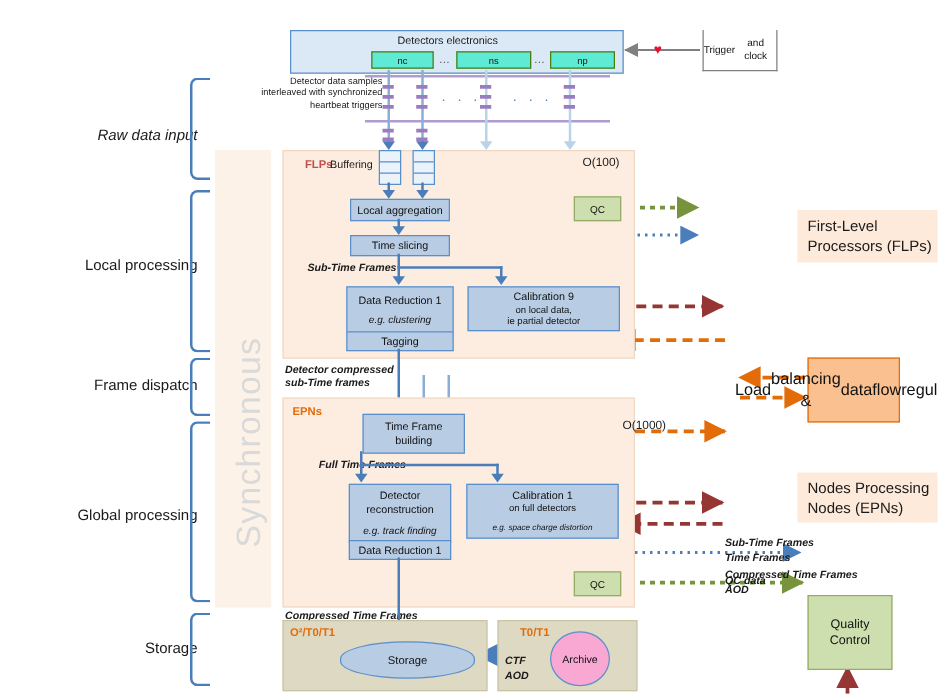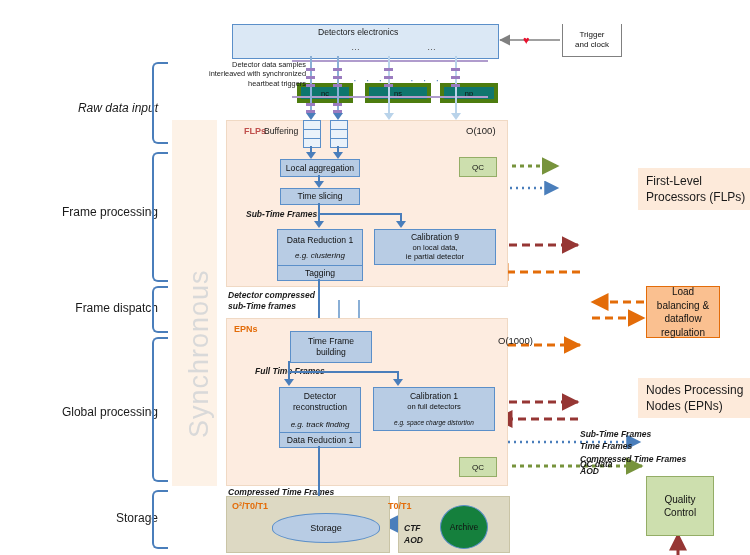--- a/index.html
+++ b/index.html
@@ -39,30 +39,30 @@
              justify-content:center;text-align:center;line-height:1.35;}
   .legendbox{position:absolute;background:#fdeada;font-size:12px;color:#1a1a1a;
              display:flex;align-items:center;padding-left:8px;line-height:1.35;}
   .qcbig{position:absolute;background:#cddfae;border:1px solid #94ad66;
          font-size:10px;color:#111;display:flex;align-items:center;
          justify-content:center;text-align:center;line-height:1.35;}
   .greybox{position:absolute;background:#ffffff;border:1px solid #808080;
            border-top:none;font-size:8px;color:#111;display:flex;
            align-items:center;justify-content:center;text-align:center;line-height:1.3;}
   .detbox{position:absolute;background:#dbe8f5;border:1px solid #5b8fc9;}
-  .detsub{position:absolute;background:#0f766e;border:4px solid #4d7c0f;
-          font-size:7.5px;color:#111;display:flex;align-items:center;justify-content:center;margin-top:42px;}
+  .detsub{position:absolute;background:#5eead4;border:1px solid #4d7c0f;
+          font-size:7.5px;color:#111;display:flex;align-items:center;justify-content:center;}
   .buf{position:absolute;background:#eaf2fa;border:1px solid #5b8fc9;}
   .buf i{position:absolute;left:0;right:0;height:0;border-top:1px solid #5b8fc9;}
 
   
   .cyl{position:absolute;background:#b8cce4;border:1px solid #5b8fc9;
        border-radius:50%/14px;font-size:9px;display:flex;align-items:center;
        justify-content:center;}
-  .arch{position:absolute;background:#15803d;border:1px solid #5b8fc9;
+  .arch{position:absolute;background:#f9a8d4;border:1px solid #5b8fc9;
         border-radius:50%;font-size:8.5px;display:flex;align-items:center;
         justify-content:center;}
 
   
   .vline{position:absolute;background:#4a7ebb;width:2px;}
   .hline{position:absolute;background:#4a7ebb;height:2px;}
   .pline{position:absolute;background:#b09ccd;height:1.5px;}
   .thin{position:absolute;background:#8aafd6;width:2px;}
   .tri-d{position:absolute;width:0;height:0;border-left:5px solid transparent;
          border-right:5px solid transparent;border-top:7px solid #4a7ebb;}
@@ -132,41 +132,41 @@
   <path d="M404,524 L382,524" stroke="#4a7ebb" stroke-width="3" fill="none" marker-end="url(#ab)"></path>
   <path d="M404,524 L436,524" stroke="#4a7ebb" stroke-width="3" fill="none" marker-end="url(#ab)"></path>
 </svg>
 
 <div class="syncband" style="left:172px;top:120px;width:45px;height:366px;"></div>
 <div class="synctext" style="left:184px;top:438px;">Synchronous</div>
 
 <div class="stage" style="left:38px;top:101px;font-style:italic;">Raw data input</div>
 <div class="brace" style="left:152px;top:62px;height:78px;"></div>
 
-<div class="stage" style="left:38px;top:205px;">Frame processing</div>
+<div class="stage" style="left:38px;top:205px;">Local processing</div>
 <div class="brace" style="left:152px;top:152px;height:126px;"></div>
 
 <div class="stage" style="left:38px;top:301px;">Frame dispatch</div>
 <div class="brace" style="left:152px;top:286px;height:43px;"></div>
 
 <div class="stage" style="left:38px;top:405px;">Global processing</div>
 <div class="brace" style="left:152px;top:337px;height:141px;"></div>
 
 <div class="stage" style="left:38px;top:511px;">Storage</div>
 <div class="brace" style="left:152px;top:490px;height:55px;"></div>
 
 <div class="detbox" style="left:232px;top:24px;width:265px;height:33px;"></div>
 <div class="lbl" style="left:318px;top:27px;font-size:8.6px;">Detectors electronics</div>
 <div class="detsub" style="left:297px;top:41px;width:48px;height:12px;">nc</div>
 <div class="lbl" style="left:351px;top:42px;font-size:9px;color:#555;">…</div>
 <div class="detsub" style="left:365px;top:41px;width:58px;height:12px;">ns</div>
 <div class="lbl" style="left:427px;top:42px;font-size:9px;color:#555;">…</div>
 <div class="detsub" style="left:440px;top:41px;width:50px;height:12px;">np</div>
 
-<div class="greybox" style="left:562px;top:24px;width:58px;height:32px;flex-direction:column;">
+<div class="greybox" style="left:562px;top:24px;width:58px;height:32px;">
   <span>Trigger</span>
   <span>and clock</span>
 </div>
 <div class="hb" style="left:523px;top:35px;font-size:11px;">♥</div>
 
 <div class="lbl" style="left:186px;top:60px;width:120px;text-align:right;font-size:7.4px;">
   <div>Detector data samples</div>
   <div>interleaved with synchronized</div>
   <div>heartbeat triggers</div>
 </div>
@@ -322,33 +322,33 @@
 <div class="vline" style="left:318px;top:446px;height:62px;"></div>
 <div class="tri-d" style="left:314px;top:505px;"></div>
 
 <div class="storepanel" style="left:226px;top:496px;width:162px;height:55px;"></div>
 <div class="panel-tag orange" style="left:232px;top:501px;font-size:9px;">O²/T0/T1</div>
 <div class="cyl" style="left:272px;top:513px;width:106px;height:28px;">
   <span>Storage</span>
 </div>
 
 <div class="storepanel" style="left:398px;top:496px;width:110px;height:55px;"></div>
-<div class="panel-tag orange" style="left:388px;top:501px;font-size:9px;">T0/T1</div>
+<div class="panel-tag orange" style="left:416px;top:501px;font-size:9px;">T0/T1</div>
 <div class="arch" style="left:440px;top:505px;width:46px;height:42px;">
   <span>Archive</span>
 </div>
 <div class="ital lbl" style="left:404px;top:523px;">CTF</div>
 <div class="ital lbl" style="left:404px;top:535px;">AOD</div>
 
 <div class="legendbox" style="left:638px;top:168px;width:112px;height:42px;flex-direction:column;align-items:flex-start;justify-content:center;">
   <span>First-Level</span>
   <span>Processors (FLPs)</span>
 </div>
 
-<div class="orangebox" style="left:646px;top:286px;width:72px;height:50px;flex-direction:column;font-size:10px;">
+<div class="orangebox" style="left:646px;top:286px;width:72px;height:50px;flex-direction:row;font-size:13px;">
   <span>Load</span>
   <span>balancing &amp;</span>
   <span>dataflow</span>
   <span>regulation</span>
 </div>
 
 <div class="legendbox" style="left:638px;top:378px;width:112px;height:40px;flex-direction:column;align-items:flex-start;justify-content:center;">
   <span>Nodes Processing</span>
   <span>Nodes (EPNs)</span>
 </div>

